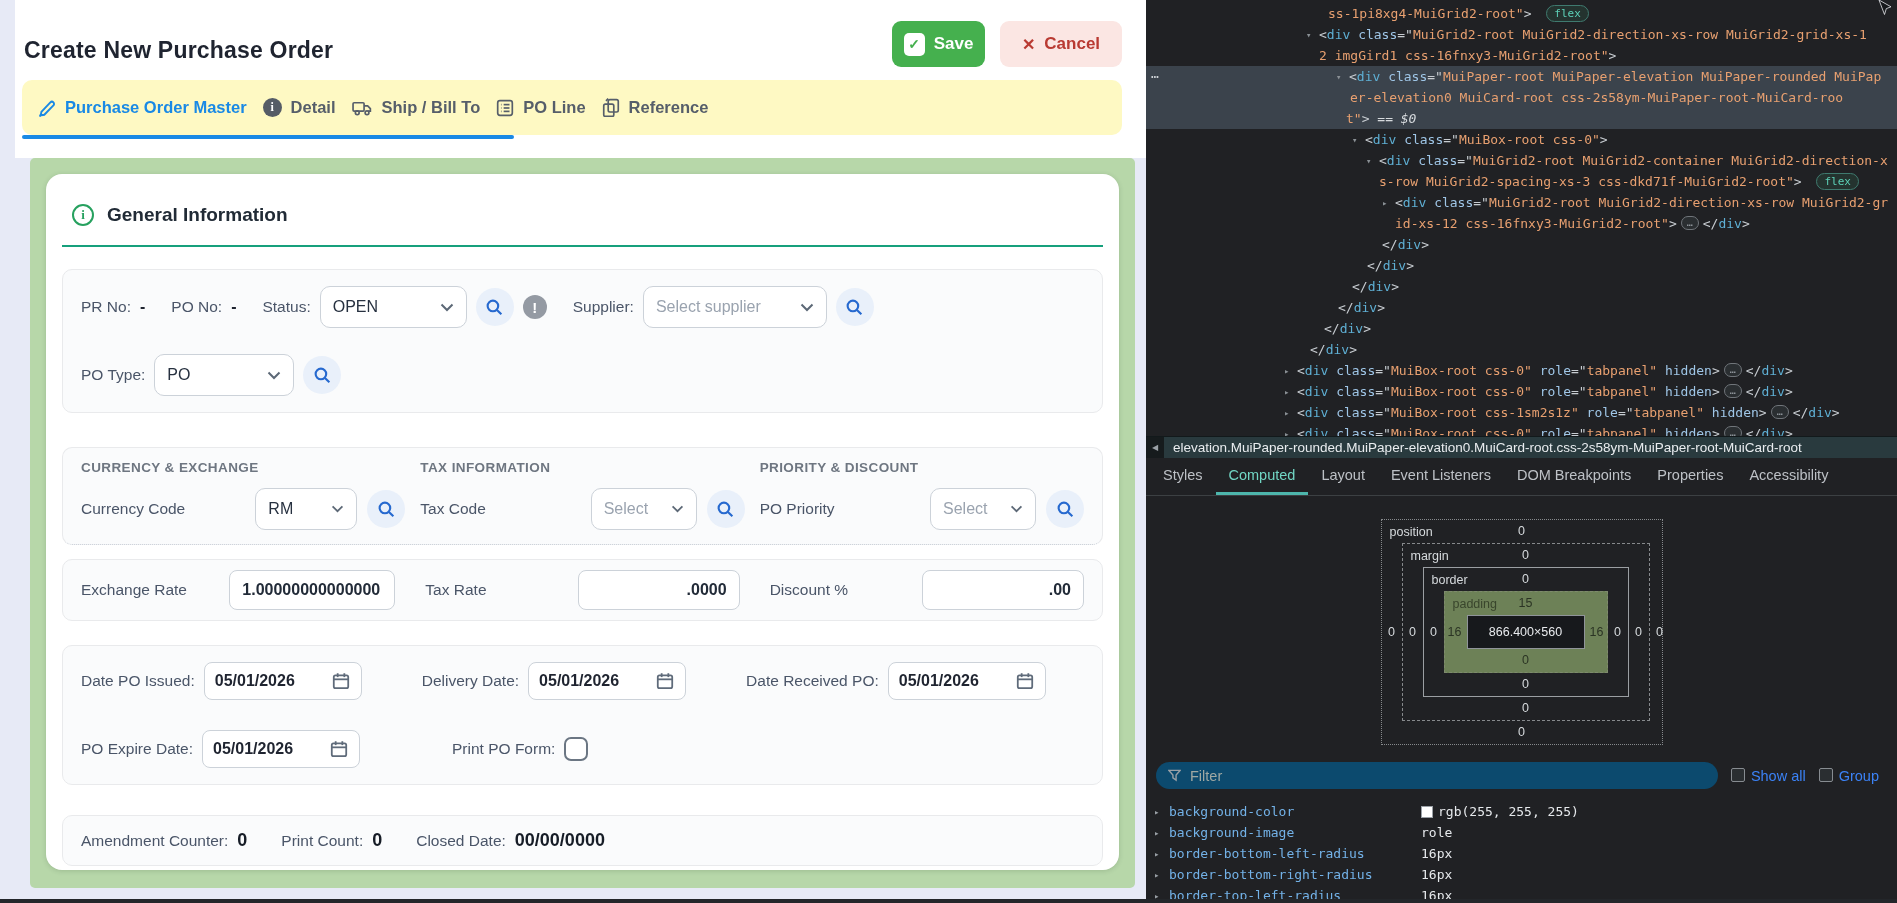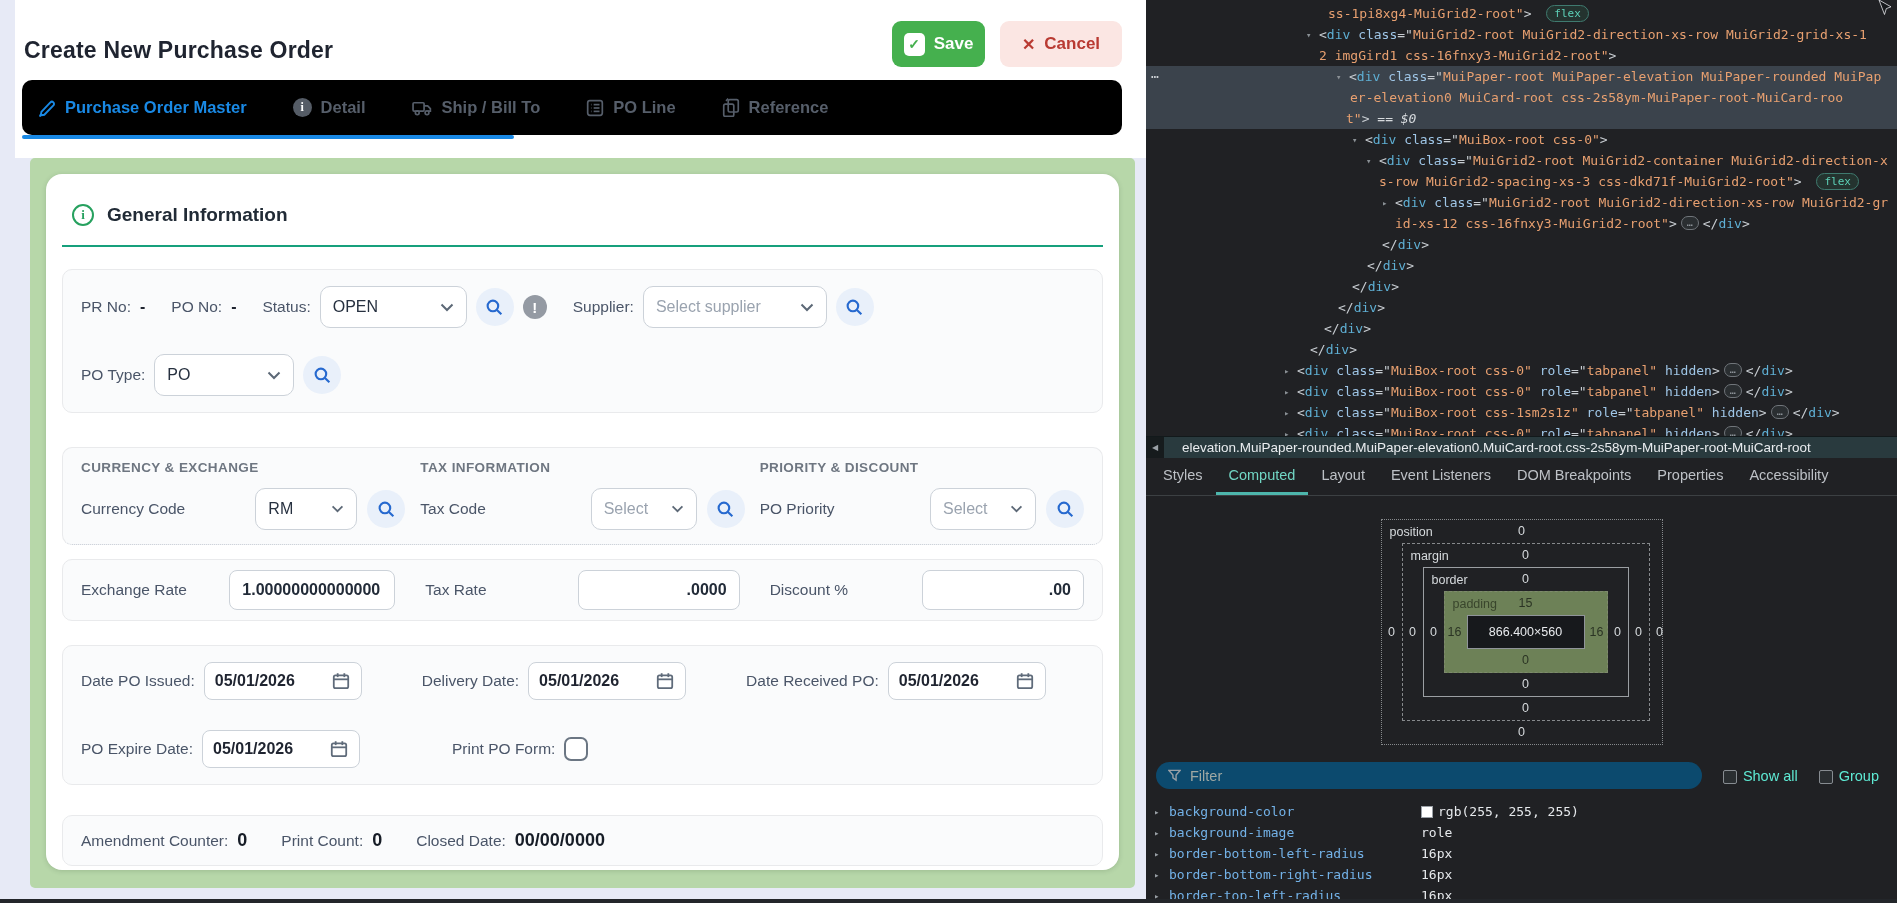--- a/index.html
+++ b/index.html
@@ -7,21 +7,21 @@
   .root{position:relative;width:1897px;height:903px;overflow:hidden;font-family:"Liberation Sans",sans-serif;background:#e7eaf6;}
   
   .app{position:absolute;left:0;top:0;width:1146px;height:763px;background:#e7eaf6;}
   .app-white{position:absolute;left:15px;top:0;width:1131px;height:158px;background:#ffffff;}
   .page-title{position:absolute;left:24px;top:22px;font-size:23px;font-weight:700;color:#1f2430;letter-spacing:.2px;}
   .btn{position:absolute;top:21px;height:46px;border:none;border-radius:9px;display:flex;align-items:center;justify-content:center;gap:9px;font-family:inherit;font-size:17px;font-weight:700;cursor:pointer;}
   .btn-save{left:892px;width:93px;background:#45b04e;color:#fff;}
   .save-ic{display:inline-flex;align-items:center;justify-content:center;width:21px;height:23px;background:#fff;color:#45b04e;border-radius:5px;font-size:14px;font-weight:700;}
   .btn-cancel{left:1000px;width:122px;background:#fbe6e3;color:#b93a32;}
   .x-ic{font-size:16px;font-weight:700;}
-  .tabbar{position:absolute;left:22px;top:80px;width:1100px;height:55px;background:#000000;border-radius:10px;display:flex;align-items:center;padding-left:16px;gap:46px;}
+  .tabbar{position:absolute;left:22px;top:80px;width:1100px;height:55px;background:#fef9c3;border-radius:10px;display:flex;align-items:center;padding-left:16px;gap:16px;}
   .tab{display:flex;align-items:center;gap:9px;font-size:16.5px;font-weight:600;color:#565e6a;cursor:pointer;}
   .tab .ticon{display:inline-flex;color:#565e6a;}
   .tab.active{color:#1989e5;}
   .tab.active .ticon{color:#1989e5;}
   .info-circle{display:inline-flex;align-items:center;justify-content:center;width:19px;height:19px;border-radius:50%;background:#555c66;color:#fff;font-size:12px;font-weight:700;font-family:"Liberation Serif",serif;}
   .tab-underline{position:absolute;left:22px;top:135px;width:492px;height:4px;border-radius:3px;background:#1989e5;}
   .band{position:absolute;left:30px;top:158px;width:1105px;height:730px;background:#b7d7a9;border-radius:5px;}
   .card{position:absolute;left:16px;top:16px;right:16px;bottom:18px;background:#fff;border-radius:16px;box-shadow:0 1px 5px rgba(40,60,40,.18);padding:24px 16px 0 16px;overflow:hidden;}
   .gi-row{display:flex;align-items:center;gap:13px;margin:6px 0 0 10px;}
   .gi-ic{display:inline-flex;align-items:center;justify-content:center;width:22px;height:22px;border-radius:50%;border:2px solid #27a15f;color:#27a15f;font-size:13px;font-weight:700;font-family:"Liberation Serif",serif;}
@@ -68,42 +68,42 @@
   .tp{color:#c8cdd2;}
   .tt{color:#5fb0d5;}
   .tn{color:#9fc6e7;}
   .tv{color:#e8a070;}
   .te{color:#d7dbde;font-style:italic;}
   .badge{display:inline-block;margin-left:7px;padding:0 7px;border:1px solid #3f7a6f;border-radius:9px;color:#5dd1b8;font-size:11px;line-height:15px;vertical-align:1px;background:#24332f;}
   .pill{display:inline-block;margin:0 4px;padding:0 5px;border:1px solid #70757a;border-radius:8px;color:#9aa0a6;font-size:10px;line-height:12px;vertical-align:2px;background:#2a2e31;}
   .cursor-ic{position:absolute;right:6px;top:0;z-index:5;}
   .dt-crumb{position:absolute;left:0;top:436px;right:0;height:22px;background:#293a3e;display:flex;align-items:center;border-top:1px solid #12191b;}
   .crumb-btn{width:18px;height:100%;background:#161b1d;border:none;color:#9aa0a6;font-size:8px;cursor:pointer;padding:0;}
-  .crumb-txt{padding-left:18px;font-size:13.5px;color:#e9ecef;white-space:nowrap;overflow:hidden;}
+  .crumb-txt{padding-left:9px;font-size:13.5px;color:#e9ecef;white-space:nowrap;overflow:hidden;}
   .dt-tabs{position:absolute;left:0;top:458px;right:0;height:38px;display:flex;align-items:stretch;padding-left:4px;border-bottom:1px solid #3c4043;background:#202124;}
   .dtab{display:flex;align-items:center;padding:0 13px;font-size:14.5px;color:#bdc1c6;cursor:pointer;border-bottom:3px solid transparent;}
   .dtab.active{color:#71d6c4;border-bottom-color:#4db6ac;}
   .dt-side{position:absolute;left:0;top:497px;right:0;bottom:0;overflow:hidden;background:#202124;}
   
   .bm-wrap{width:282px;margin:22px auto 15px;}
   .bmx{position:relative;font-size:12.5px;color:#d6dadd;}
   .bm-lab{position:absolute;left:8px;top:5px;}
   .bm-top,.bm-bot{height:23px;line-height:23px;text-align:center;}
   .bm-mid{display:flex;align-items:center;}
   .bm-v{width:20px;text-align:center;flex:none;}
   .b-pos{border:1px dotted #86898c;background:#202124;}
   .b-margin{border:1px dashed #86898c;flex:1;}
   .b-border{border:1px solid #9b9fa3;flex:1;}
   .b-padding{border:1px dashed #7e8a6d;background:#6d8157;flex:1;color:#2b3424;}
   .b-padding .bm-lab{color:#39452c;}
   .b-content{min-width:118px;height:34px;background:#17191c;border:1px solid #8f9499;display:flex;align-items:center;justify-content:center;color:#e8eaed;flex:1;margin:0 2px;}
   
   .dt-filter{margin-top:17px;display:flex;align-items:center;gap:13px;padding:0 10px;}
   .fpill{flex:1;height:27px;border-radius:14px;background:#0c4a6e;display:flex;align-items:center;gap:9px;padding:0 12px;color:#9fa8a3;font-size:14.5px;cursor:text;}
-  .cb{display:flex;align-items:flex-end;gap:6px;font-size:14.5px;color:#5eead4;white-space:nowrap;margin-left:8px;}
+  .cb{display:flex;align-items:flex-start;gap:6px;font-size:14.5px;color:#3b82f6;white-space:nowrap;}
   .cbx{width:14px;height:14px;border:1.5px solid #878c91;border-radius:2px;background:#2a2e31;cursor:pointer;}
   .comp-list{margin-top:12px;font-family:"DejaVu Sans Mono",monospace;font-size:13px;}
   .crow2{height:21px;display:flex;align-items:center;padding-left:8px;}
   .c-arrow{width:15px;color:#9aa0a6;font-size:9px;cursor:pointer;}
   .c-name{width:252px;color:#73b2e8;}
   .c-val{color:#e6e9ec;display:flex;align-items:center;gap:5px;}
   .swatch{display:inline-block;width:12px;height:12px;border:1px solid #9aa0a6;}
 </style>
 </head>
 <body>

